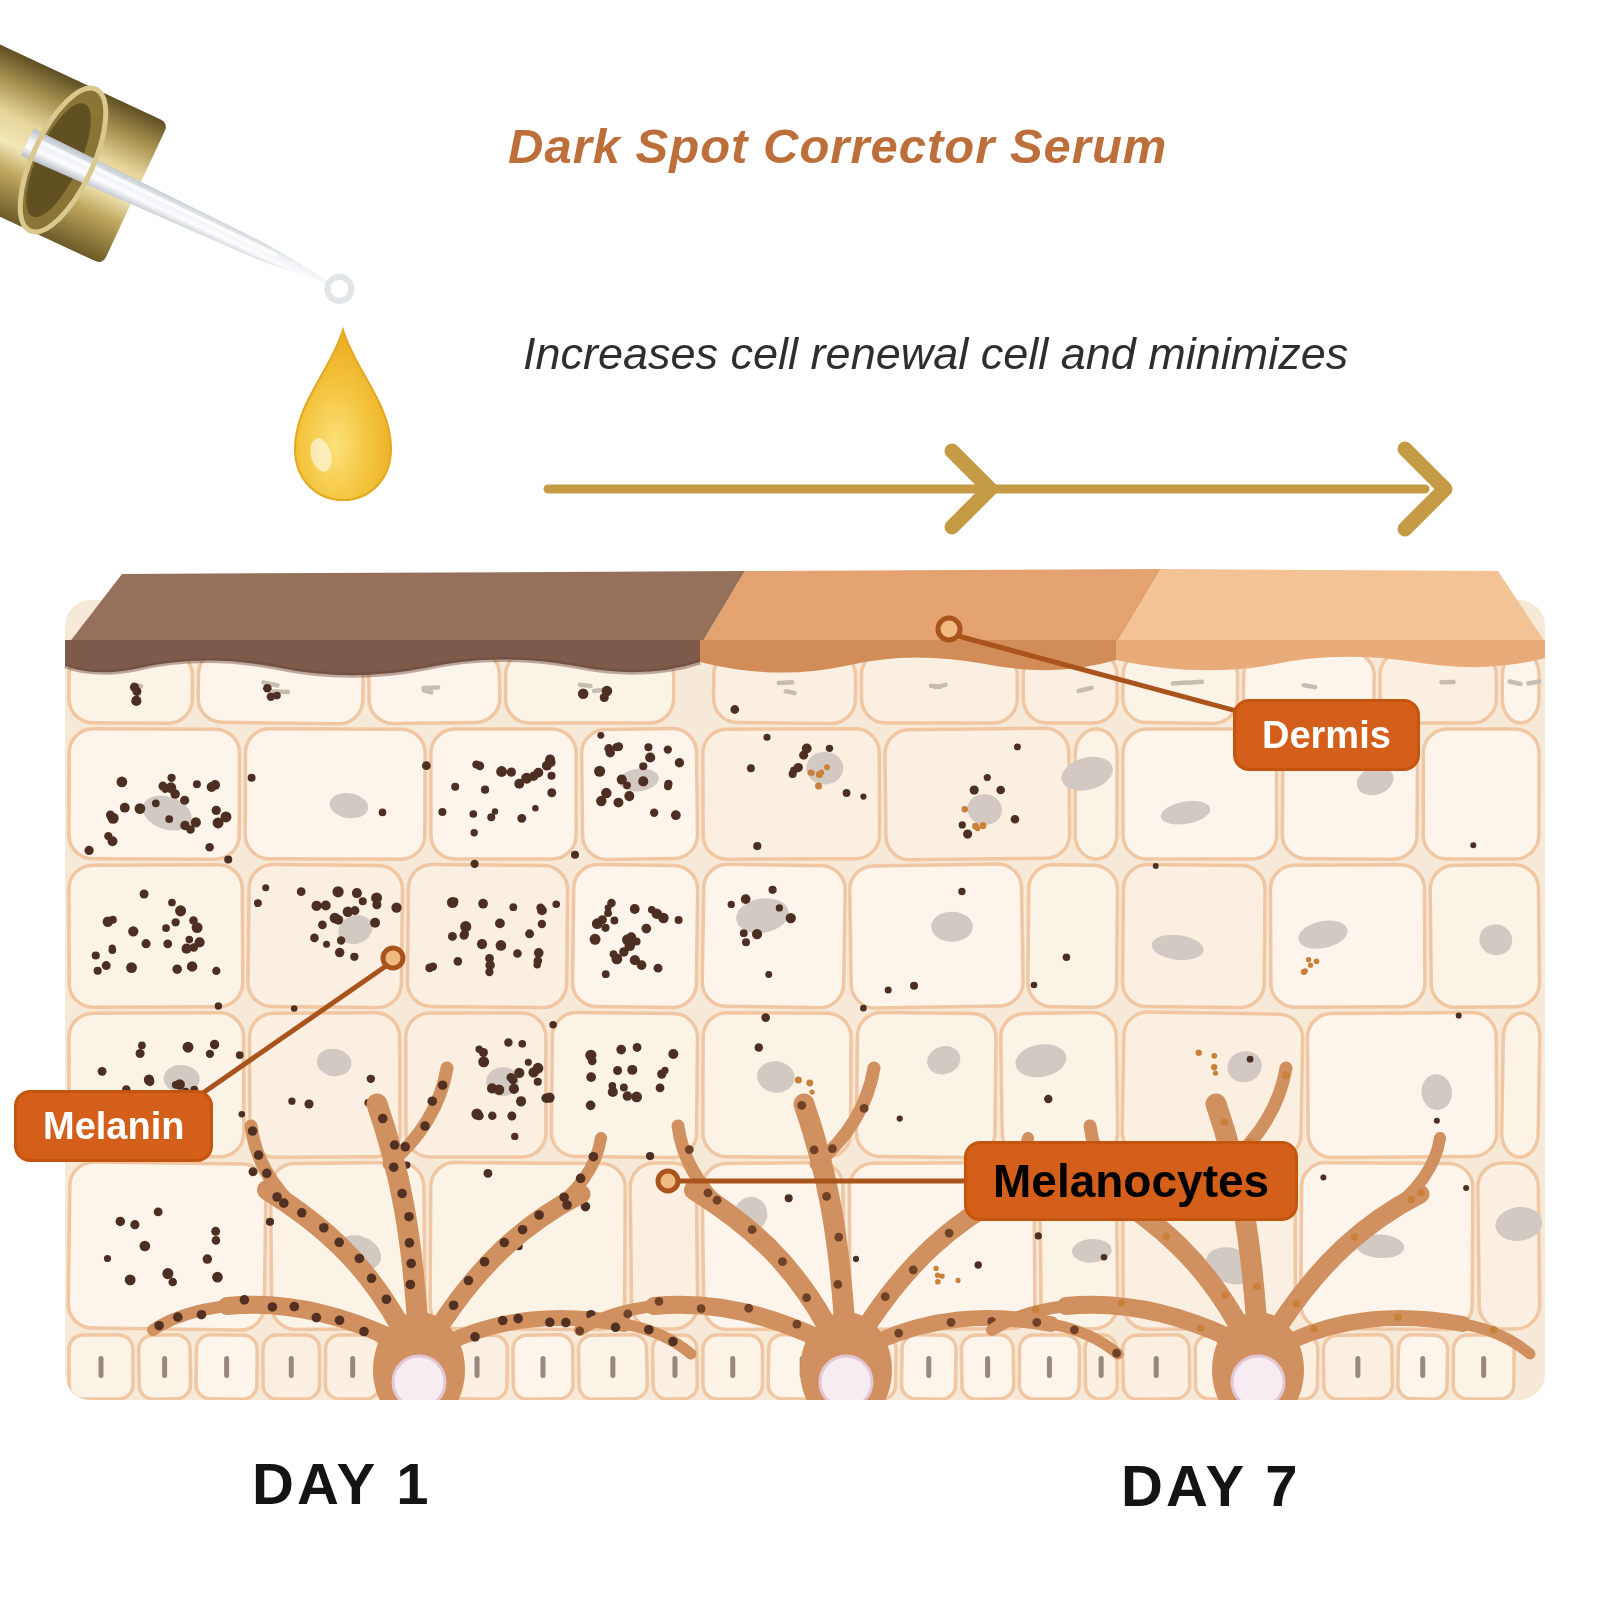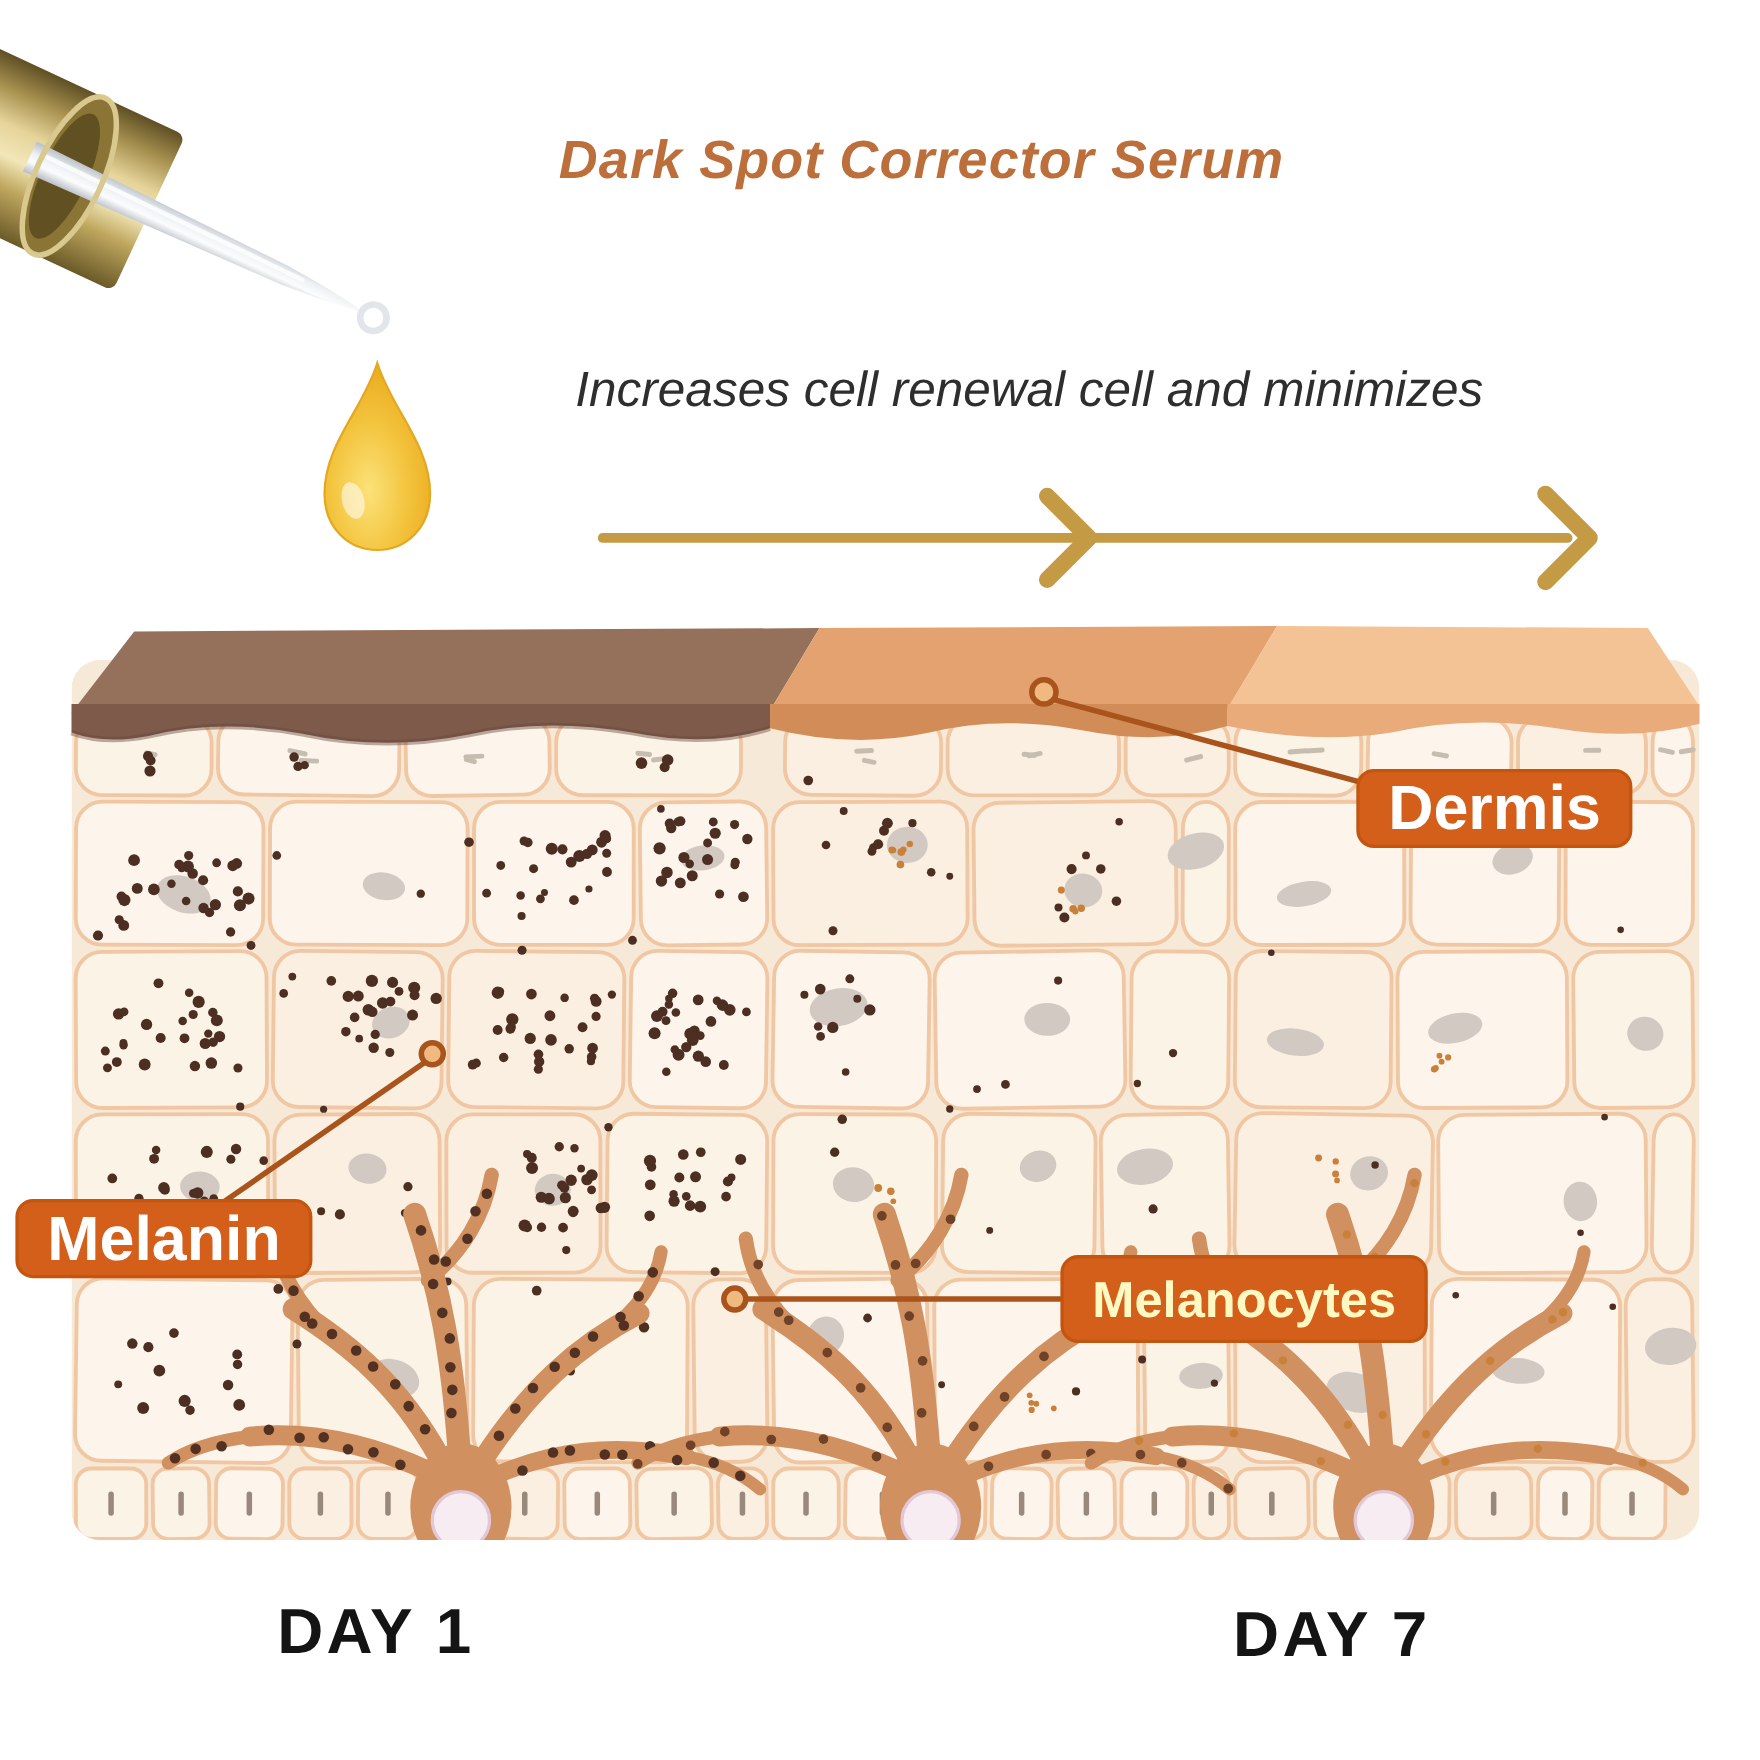--- a/index.html
+++ b/index.html
@@ -8,21 +8,21 @@
   #art{position:absolute;left:0;top:0;width:1600px;height:1600px;}
   .title{position:absolute;left:508px;top:118px;width:760px;
          font-size:49px;font-weight:bold;font-style:italic;color:#bc6f3a;
          letter-spacing:1px;white-space:nowrap;}
   .desc{position:absolute;left:505px;top:323px;width:900px;
         font-size:45px;font-style:italic;color:#2e2e2e;line-height:62px;}
   .desc .l1{padding-left:18px;white-space:nowrap;}
   .desc .l2{white-space:nowrap;}
   .badge{position:absolute;height:66px;line-height:66px;padding:0 26px;
          background:#d35f1b;border:3px solid #c3550f;border-radius:16px;
-         color:#fff;font-size:57px;font-weight:bold;white-space:nowrap;box-sizing:content-box;}
+         color:#fff;font-size:38px;font-weight:bold;white-space:nowrap;box-sizing:content-box;}
   #badge-melanocytes{height:74px;line-height:74px;font-size:46px;}
   .day{position:absolute;width:300px;text-align:left;font-size:58px;font-weight:bold;
        color:#141414;letter-spacing:3px;white-space:nowrap;}
 </style>
 </head>
 <body>
 
 <div class="page">
   <svg id="art" xmlns="http://www.w3.org/2000/svg" viewBox="0 0 1600 1600">
       <defs>
@@ -732,17 +732,17 @@
     </svg>
 
   <div class="title" style="color: rgb(188, 111, 58);">Dark Spot Corrector Serum</div>
 
   <div class="desc">
     <div class="l1">Increases cell renewal cell and minimizes</div>
   </div>
 
   <div class="badge" id="badge-dermis" style="left: 1233px; top: 699px; background: rgb(211, 95, 27); border-color: rgb(195, 85, 15); color: rgb(255, 255, 255);">Dermis</div>
   <div class="badge" id="badge-melanin" style="left: 14px; top: 1090px; background: rgb(211, 95, 27); border-color: rgb(195, 85, 15); color: rgb(255, 255, 255);">Melanin</div>
-  <div class="badge" id="badge-melanocytes" style="left: 964px; top: 1141px; background: rgb(211, 95, 27); border-color: rgb(195, 85, 15); color: #fef9c3;">Melanocytes</div>
+  <div class="badge" id="badge-melanocytes" style="left: 964px; top: 1141px; background: rgb(211, 95, 27); border-color: rgb(195, 85, 15); color: #000000;">Melanocytes</div>
 
   <div class="day" style="left:252px;top:1450px;">DAY 1</div>
   <div class="day" style="left:1121px;top:1452px;">DAY 7</div>
 </div>
 
 </body></html>

